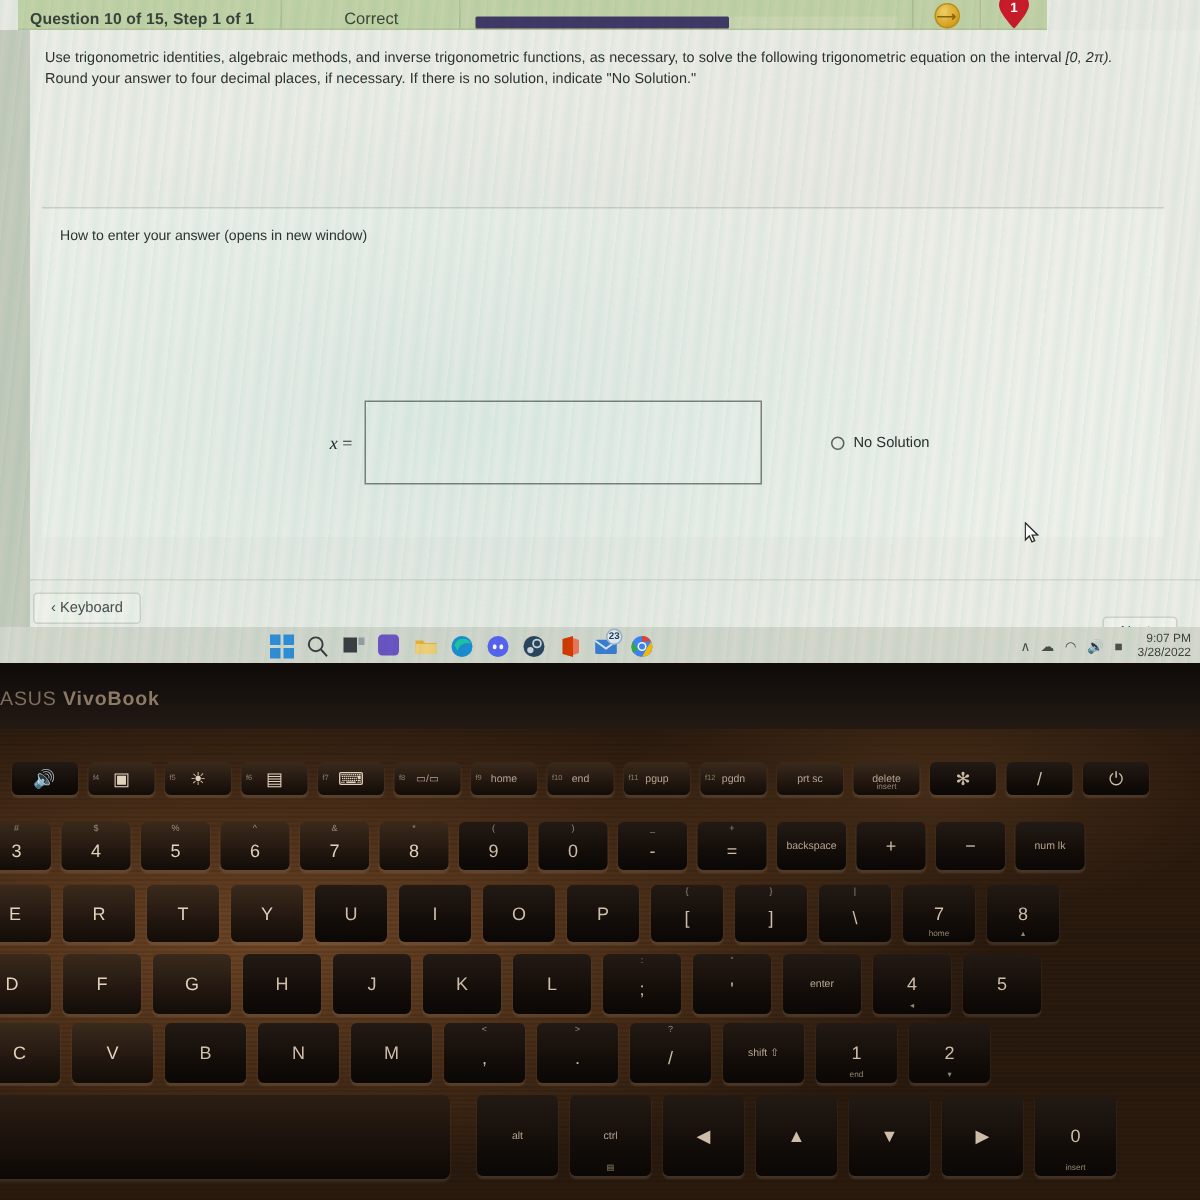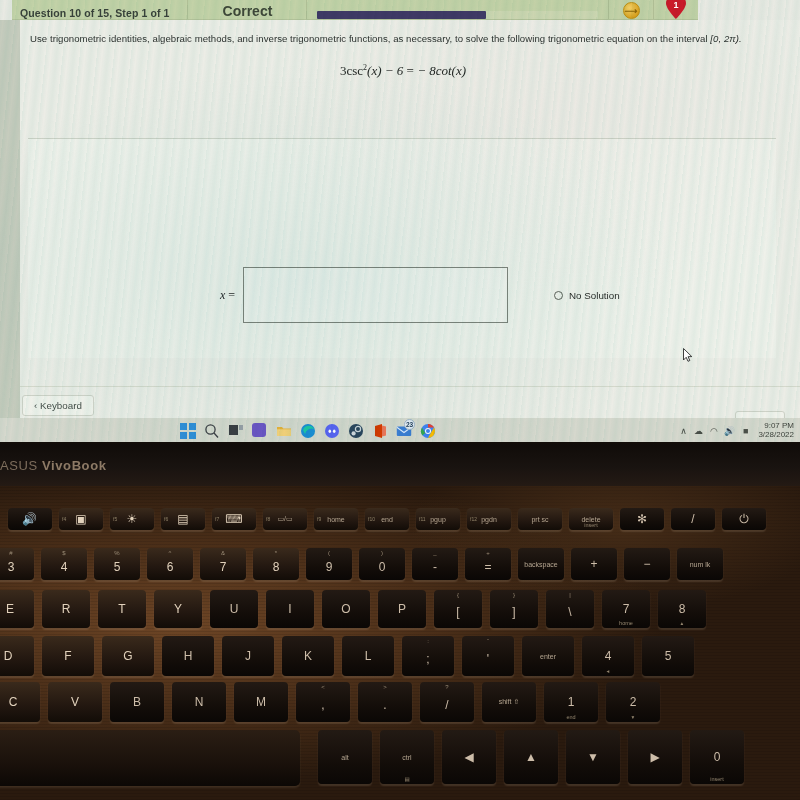--- a/index.html
+++ b/index.html
@@ -41,21 +41,21 @@
     margin-left: 12px;
   }
   .q-label {
     font-size: 10.5px; font-weight: 700; color: #38423a;
     padding-left: 8px; letter-spacing: .1px;
     white-space: nowrap;
   }
   .topbar-sep { width: 1px; height: 20px; background: #b0c096; }
   .correct-cell {
     width: 118px; text-align: center;
-    font-size: 14px; font-weight: 700; color: #3d4738;
+    font-size: 11px; font-weight: 400; color: #3d4738;
   }
   .progress-cell { flex: 1; padding: 0 10px; display: flex; align-items: center; }
   .progress-track {
     width: 100%; height: 8px; background: #ccd8b2; border-radius: 1px;
   }
   .progress-fill { height: 8px; background: #3f3a66; border-radius: 1px; }
   .coin-cell { width: 44px; display: flex; align-items: center; justify-content: center; }
   .coin {
     width: 17px; height: 17px; border-radius: 50%;
     background: radial-gradient(circle at 35% 32%, #f6d268, #d9a321 70%, #b7860f);
@@ -303,30 +303,27 @@
     </div>
   </div>
 
   <div class="page-gutter"></div>
 
   <div class="content">
 
     <div class="question-block">
       <div class="q-text">
         <span>Use trigonometric identities, algebraic methods, and inverse trigonometric functions, as necessary, to solve the following trigonometric equation on the interval </span><span class="ital">[0, 2π).</span><br>
-      </div>
-      <div class="equation">
-        <span>3csc</span><sup>2</sup><span class="var">(x) − 6</span>
-        <span>=</span>
-        <span class="var">− 8cot(x)</span>
+        <span>Round your answer to four decimal places, if necessary. If there is no solution, indicate "No Solution."</span>
       </div>
     </div>
 
     <div class="answer-card">
       <div class="answer-head">
+        <div class="answer-howto">How to enter your answer (opens in new window)</div>
       </div>
 
 
       <div class="input-row">
         <div class="x-eq"><i>x</i> =</div>
         <input class="ans-input" type="text" value="" style="">
         <div class="radio-wrap">
           <span class="radio-dot"></span>
           <span class="radio-label">No Solution</span>
         </div>

